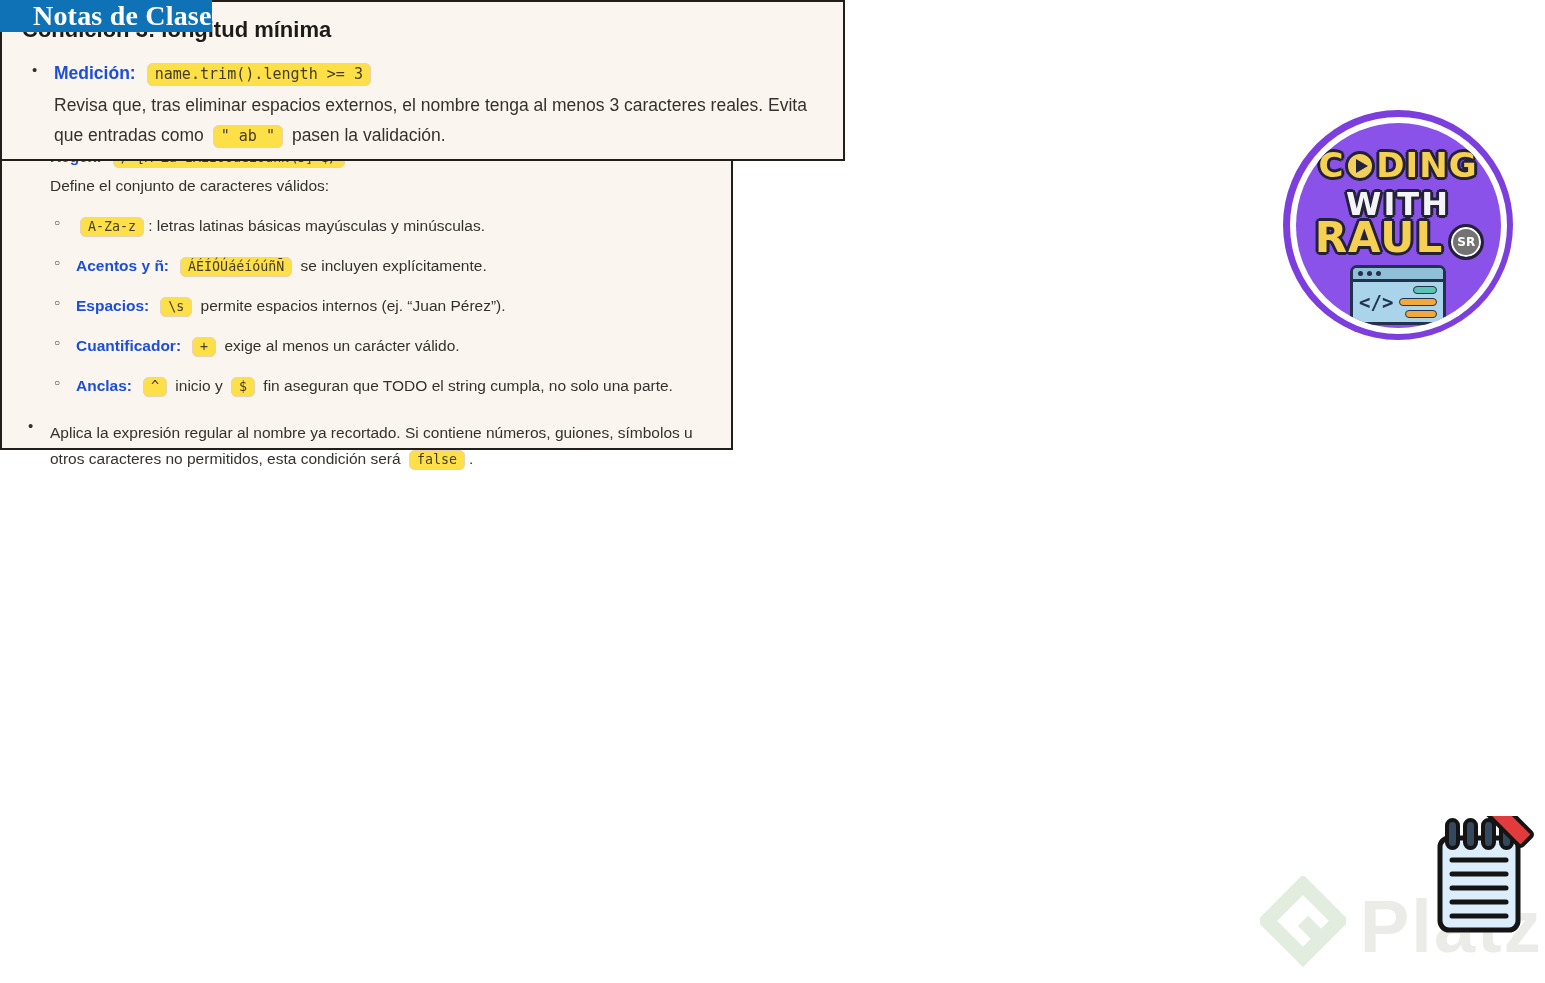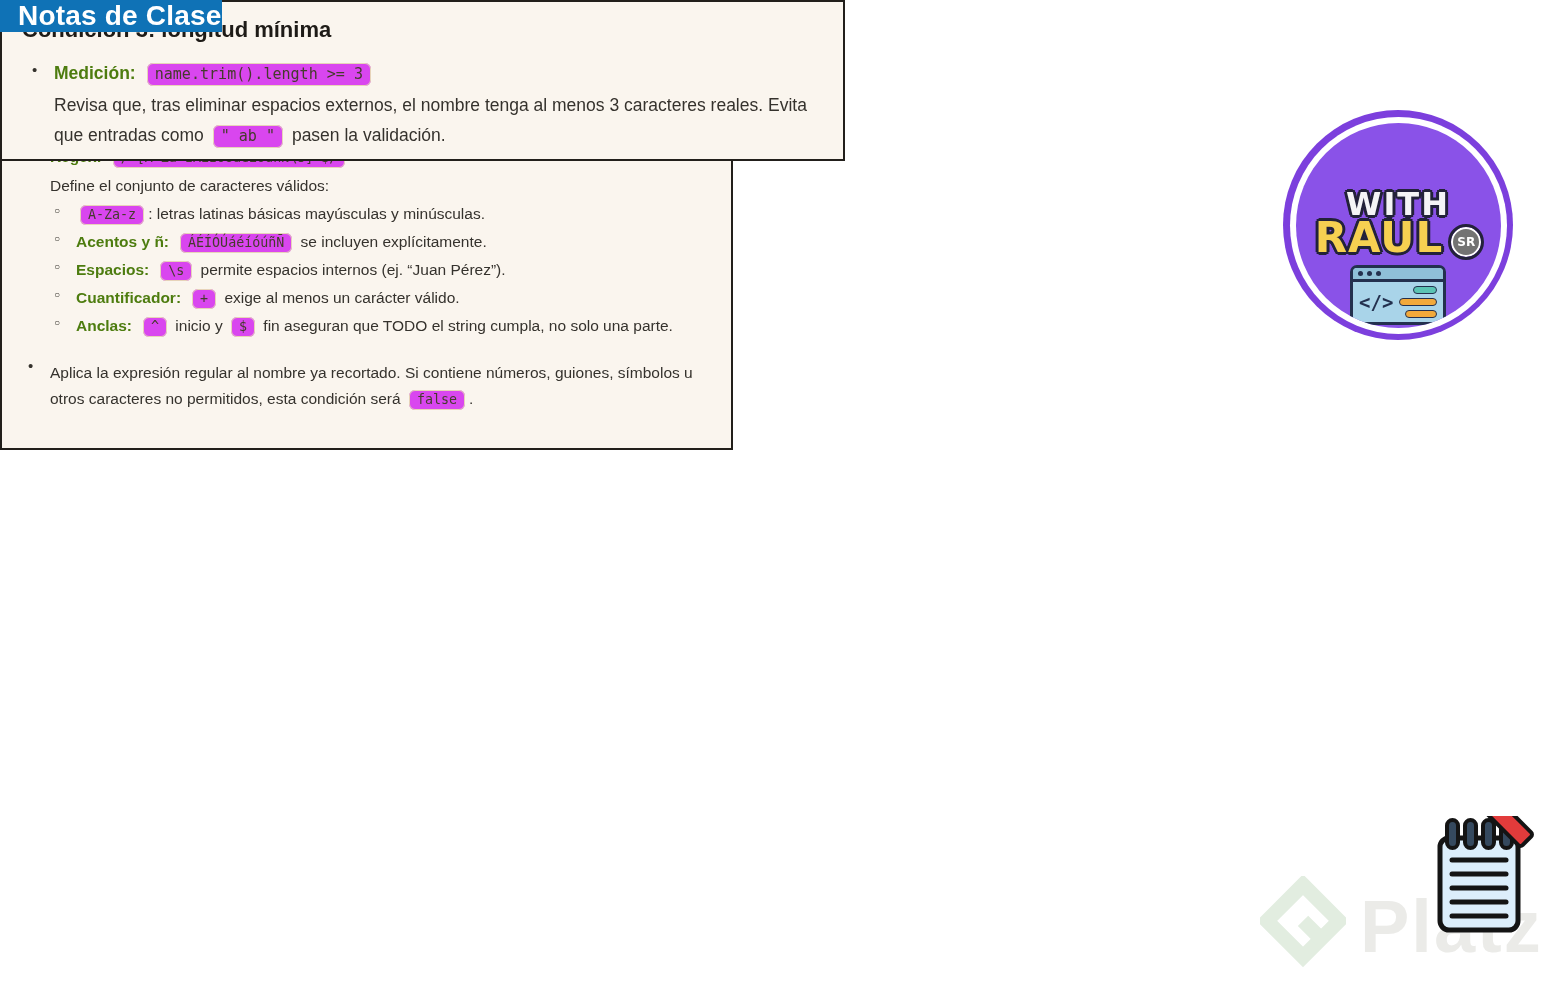--- a/index.html
+++ b/index.html
@@ -8,45 +8,45 @@
   .stage { position:relative; width:1545px; height:983px; background:#fff; }
 
   
   .frame-piece { position:absolute; background:#0f72b6; z-index:1; }
   .frame-left   { left:0; top:7; width:9; height:967; }
   .frame-bottom { left:0; top:965; width:1539; height:9; }
   .frame-right  { left:1530; top:29; width:9; height:945; }
   .frame-topline{ left:315; top:29; width:1224; height:7; }
 
   .title-tab { position:absolute; left:0; top:7; width:317; height:48; background:#0f72b6;
-    z-index:2; display:flex; padding-left:18px; }
+    z-index:2; display:flex; padding-left:33px;font-family:Liberation Serif, serif; }
   .title-tab h1 { color:#ffffff; font-size:28px; font-weight:bold; letter-spacing:.2px; }
 
   
   .note-box { position:absolute; background:#faf5ee; border:2px solid #221f1b;
     color:#35322d; z-index:1; padding:11px 16px 16px 14px; font-size:15.5px; }
   .box-1 { left:35; top:96;  width:733px; height:142px; }
   .box-2 { left:35; top:250; width:733px; height:450px; }
   .box-3 { left:35; top:713; width:845px; height:161px; font-size:17.5px; padding:13px 18px; }
 
   .note-box h2 { font-size:19px; font-weight:bold; color:#1e1b17; margin:2px 0 4px 2px; }
   .box-3 h2 { font-size:22px; }
 
   .item { display:flex; margin-top:13px; }
   .lvl1 { margin-left:6px; }
-  .lvl2 { margin-left:32px; margin-top:2px; }
+  .lvl2 { margin-left:32px; margin-top:14px; }
   .marker { flex:0 0 28px; text-align:left; padding-left:6px; color:#35322d; }
   .lvl1 > .marker::before { content:"\2022"; font-size:15px; }
   .lvl2 > .marker::before { content:"\25CB"; font-size:10px; position:relative; top:-1px; }
   .item-body { flex:1; }
   .head, .desc { white-space:pre-wrap; line-height:1.68; }
   .desc { margin-top:3px; }
-  .label { font-weight:bold; color:#4d7c0f; margin-right:7px; }
+  .label { font-weight:bold; color:#1d4ed8; margin-right:7px; }
   .code { font-family:"DejaVu Sans Mono", monospace; font-size:.86em; color:#453b2c;
-    background:#d946ef; border:1.5px solid #e7d3b9; border-radius:6px;
+    background:#fde047; border:1.5px solid #e7d3b9; border-radius:6px;
     padding:1px 7px 2px; margin:0 4px; white-space:pre; }
 
   
   .logo { position:absolute; left:1283px; top:110px; width:230px; height:230px; z-index:1; }
   .logo-ring { width:230px; height:230px; border-radius:50%; background:#7c3fdd;
     display:flex; align-items:center; justify-content:center; }
   .logo-white { width:217px; height:217px; border-radius:50%; background:#ffffff;
     display:flex; align-items:center; justify-content:center; }
   .logo-disc { width:205px; height:205px; border-radius:50%; background:#8a52e8;
     position:relative; overflow:hidden; }
@@ -188,20 +188,23 @@
         <div class="head"><span class="label">Medición:</span><span class="code">name.trim().length &gt;= 3</span></div>
         <div class="desc"><span class="text">Revisa que, tras eliminar espacios externos, el nombre tenga al menos 3 caracteres reales. Evita que entradas como </span><span class="code">" ab "</span><span class="text"> pasen la validación.</span></div>
       </div>
     </div>
   </div>
 
   <div class="logo">
     <div class="logo-ring">
       <div class="logo-white">
         <div class="logo-disc">
+          <div class="lg-line lg-1 outline-y">
+            <span>C</span><span class="bulb"><span class="bulb-play"></span></span><span>DING</span>
+          </div>
           <div class="lg-line lg-2 outline-w">WITH</div>
           <div class="lg-line lg-3 outline-y">
             <span>RAUL</span><span class="sr-badge">SR</span>
           </div>
           <div class="code-window">
             <div class="cw-bar">
               <span class="cw-dot"></span>
               <span class="cw-dot"></span>
               <span class="cw-dot"></span>
             </div>

